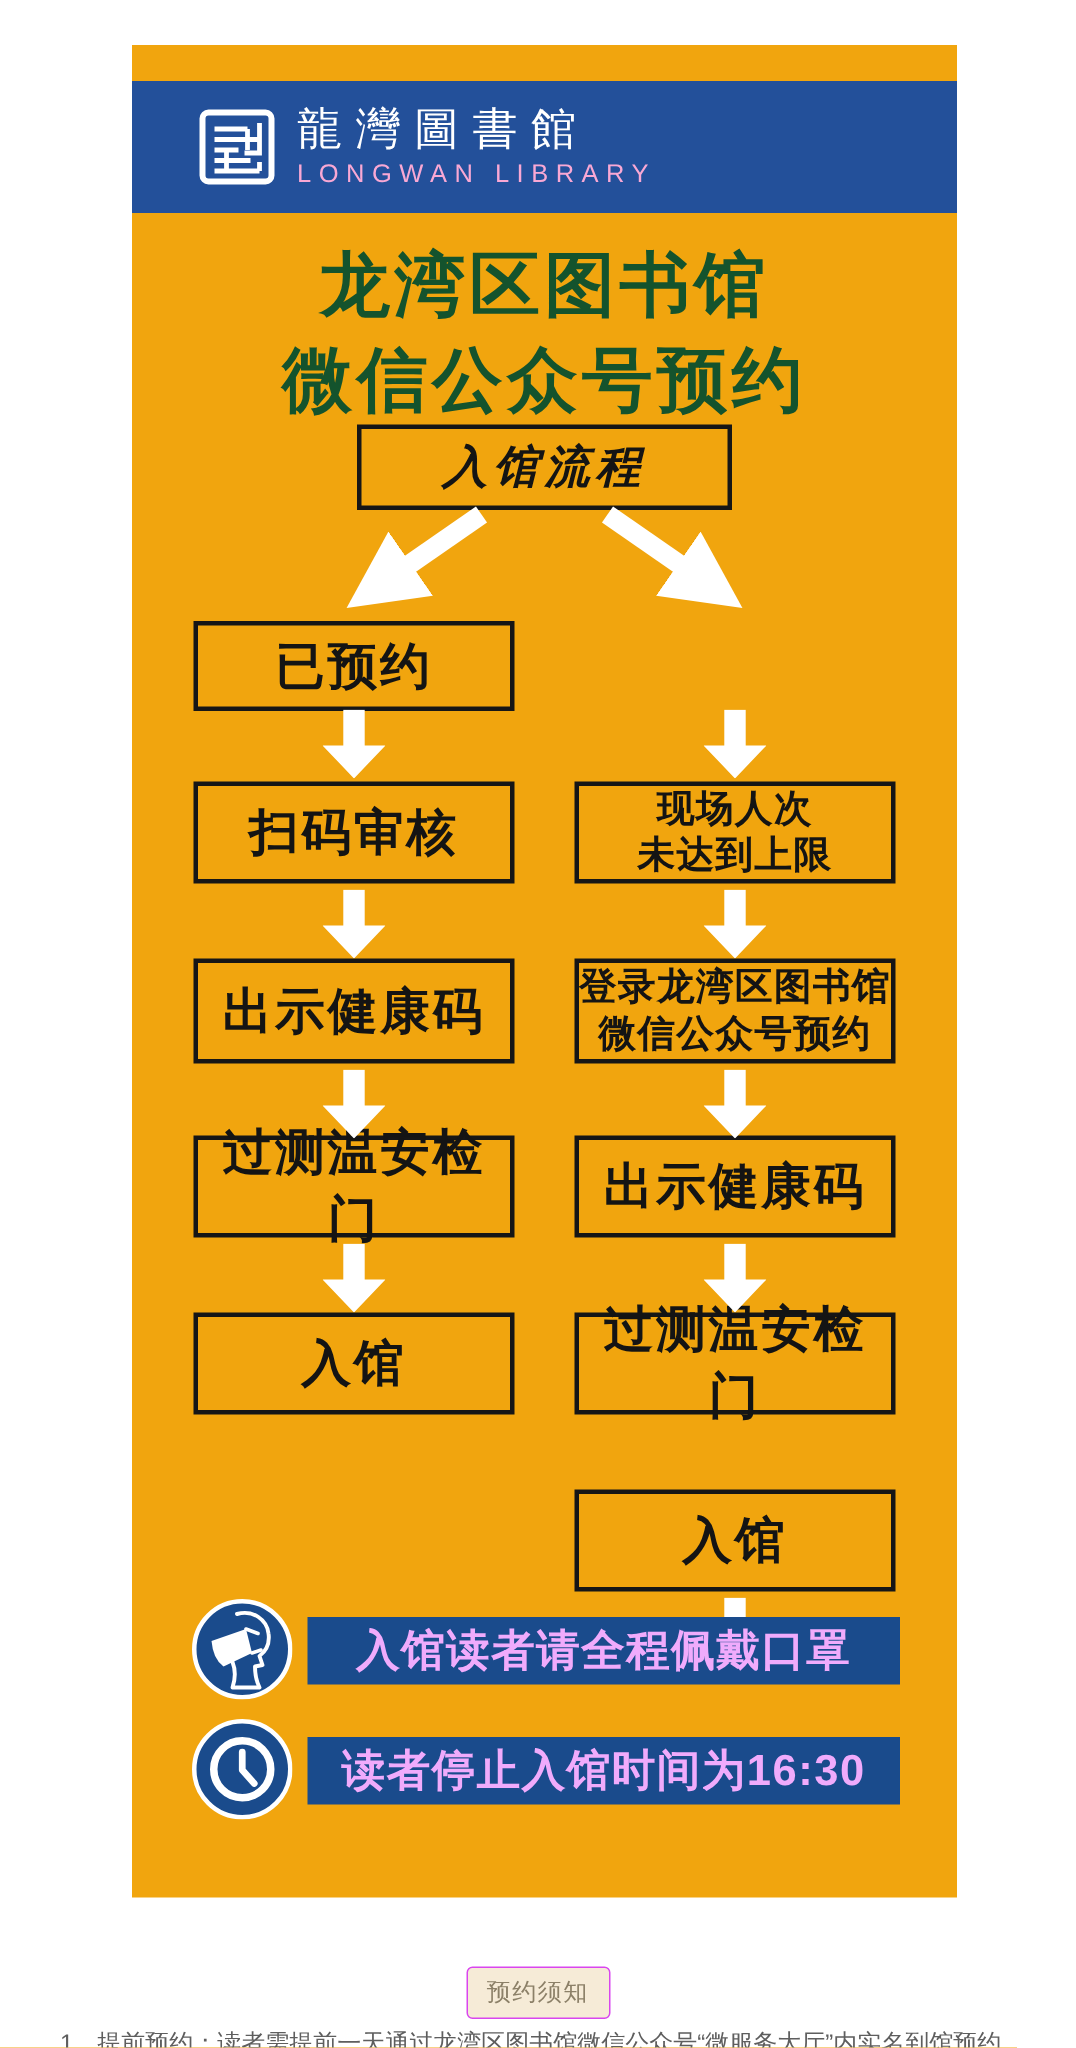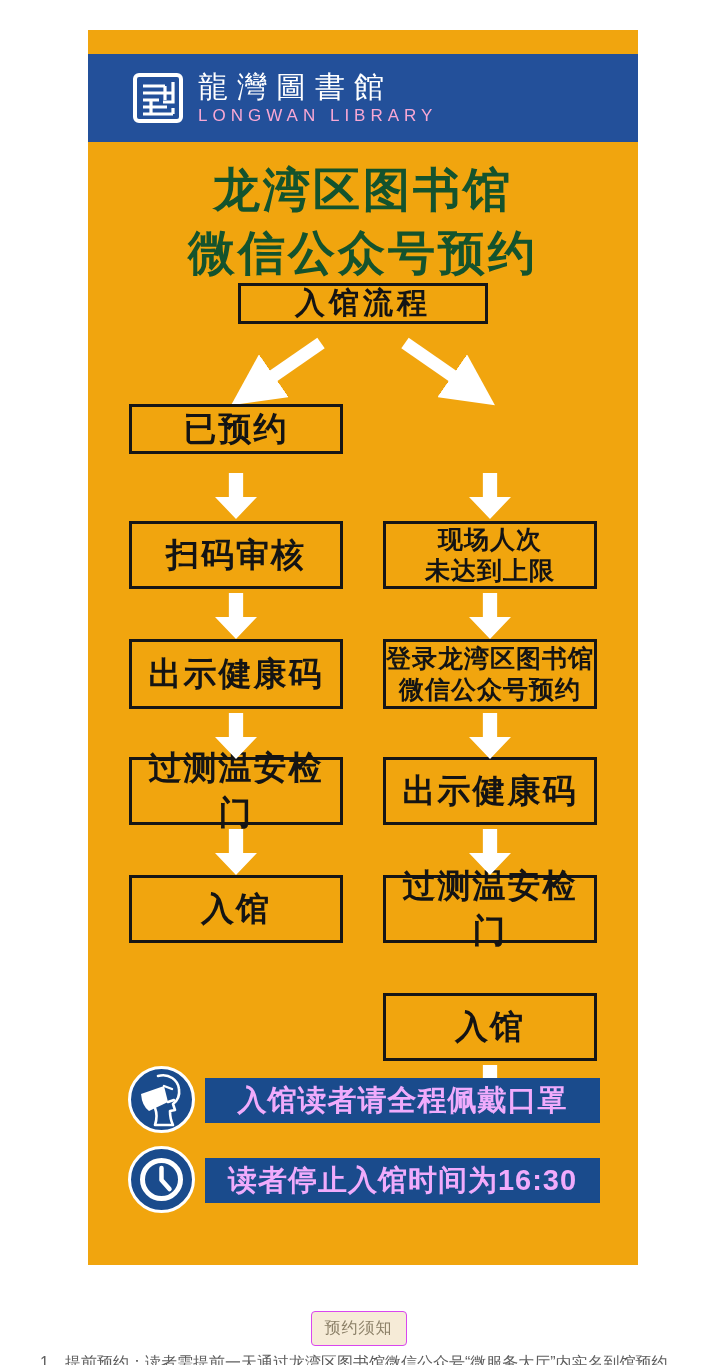--- a/index.html
+++ b/index.html
@@ -27,26 +27,26 @@
   .big-title{
     position:absolute;left:0;top:128px;width:100%;text-align:center;
     color:#14532d;font-weight:700;font-size:47px;line-height:63px;letter-spacing:3px;
   }
   
   .fbox{
     position:absolute;border:3px solid #161616;box-sizing:border-box;
     display:flex;align-items:center;justify-content:center;text-align:center;
     color:#141414;font-weight:900;white-space:pre-line;
   }
-  .fbox.root{left:150px;top:253px;width:250px;height:41px;font-size:30px;letter-spacing:4px;}
+  .fbox.root{left:150px;top:253px;width:250px;height:57px;font-size:30px;letter-spacing:4px;font-style:italic;}
   .col-l{left:41px;width:214px;}
   .col-r{left:295px;width:214px;}
   .fbox.single{font-size:33px;letter-spacing:2px;}
   .fbox.double{font-size:25px;line-height:31px;letter-spacing:1px;}
-  .r1{top:374px;height:50px;}
+  .r1{top:384px;height:60px;}
   .r2{top:491px;height:68px;text-align:center;}
   .r3{top:609px;height:70px;}
   .r4{top:727px;height:68px;}
   .r5{top:845px;height:68px;}
   .r6{top:963px;height:68px;}
   
   .diag-arrows{position:absolute;left:0;top:305px;width:550px;height:72px;}
   .varrow{
     position:absolute;width:42px;height:46px;background:#fff;
     clip-path:polygon(33% 0,67% 0,67% 52%,100% 52%,50% 100%,0 52%,33% 52%);

